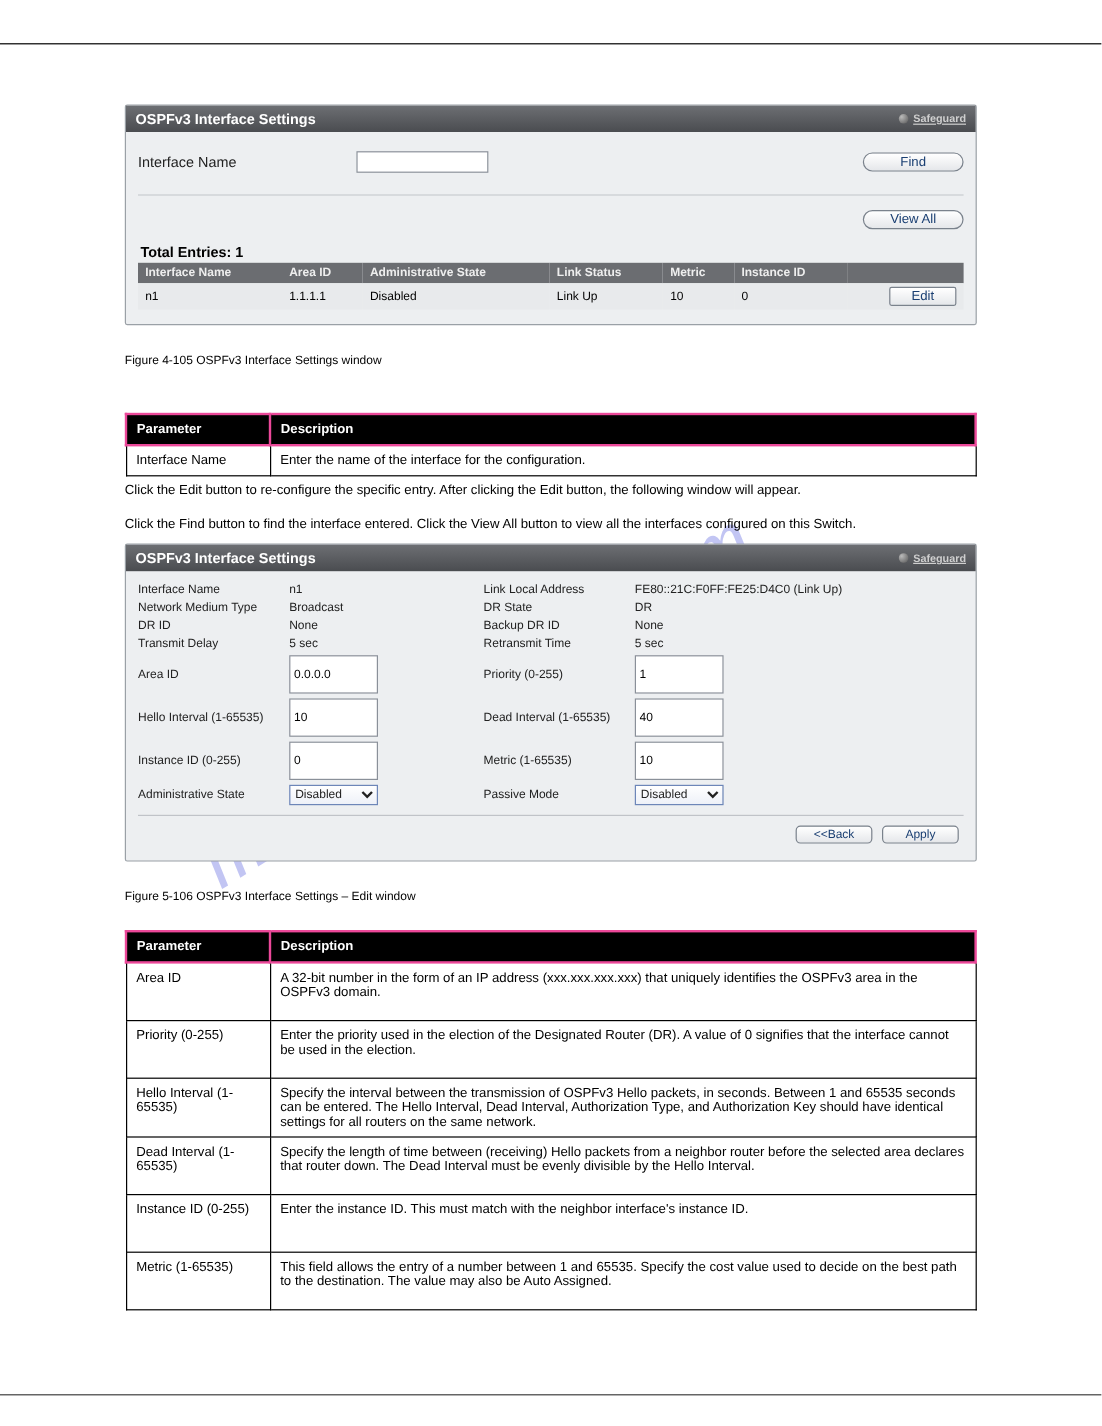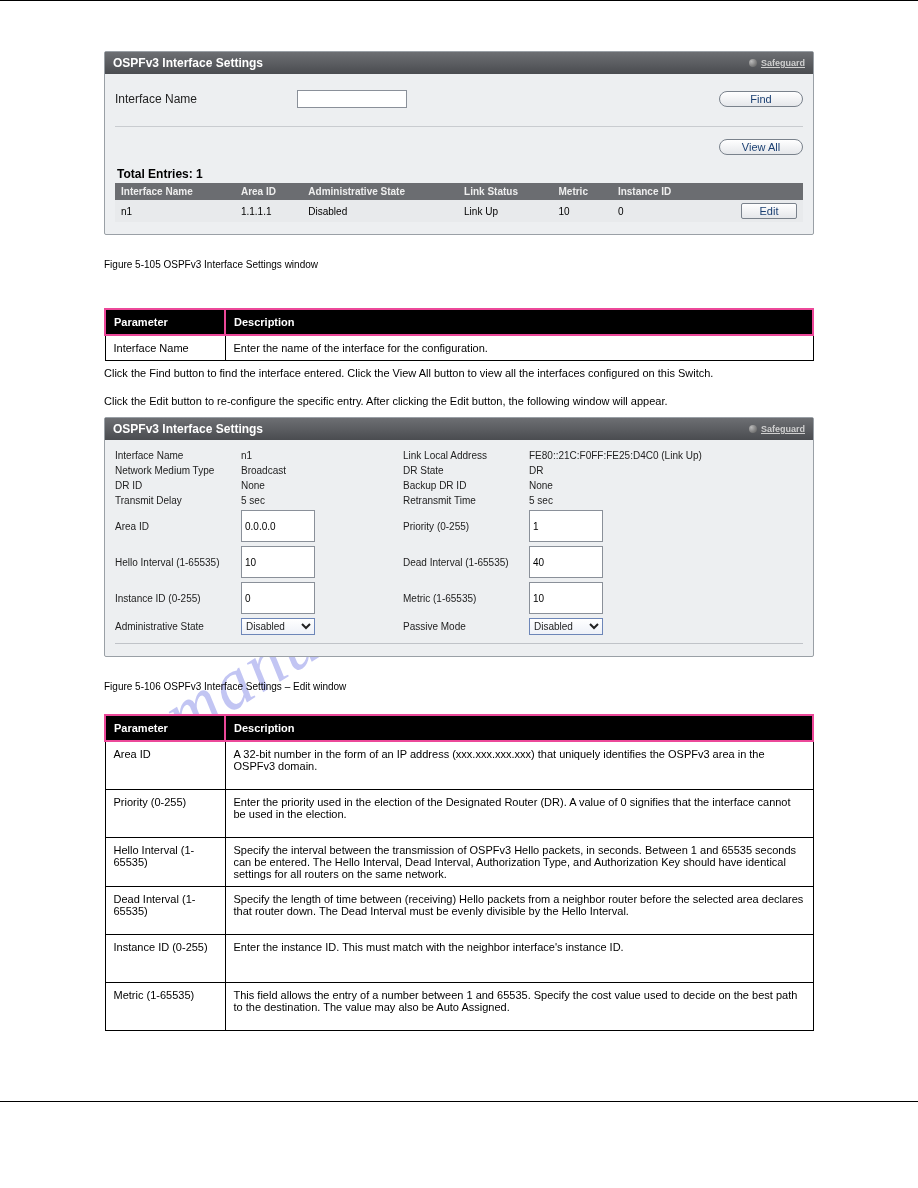--- a/index.html
+++ b/index.html
@@ -11,20 +11,21 @@
     color: #000;
     font-size: 11px;
     position: relative;
   }
   .page {
     padding: 50px 104px 40px 104px;
     border-top: 1px solid #000;
     border-bottom: 1px solid #000;
     position: relative;
     z-index: 2;
+    margin-top: 36px;
   }
 
   .panel {
     border: 1px solid #9aa0a6;
     background: #edeff1;
     border-radius: 2px;
     margin-bottom: 20px;
   }
   .panel-head {
     background: linear-gradient(#6d6f73, #4a4c50);
@@ -226,41 +227,41 @@
           <td>Link Up</td>
           <td>10</td>
           <td>0</td>
           <td class="action"><span class="btn">Edit</span></td>
         </tr>
       </tbody>
     </table>
   </div>
 </div>
 
-<div class="caption">Figure 5-105 OSPFv3 Interface Settings window</div>
+<div class="caption">Figure 4-105 OSPFv3 Interface Settings window</div>
 <div style="height:10px"></div>
 <div class="intertext"></div>
 
 <table class="params">
   <thead>
     <tr>
       <th class="pname">Parameter</th>
       <th>Description</th>
     </tr>
   </thead>
   <tbody id="p1-body">
         <tr>
           <td class="pname">Interface Name</td>
           <td>Enter the name of the interface for the configuration.</td>
         </tr>
       </tbody>
 </table>
 
+<div class="intertext">Click the Edit button to re-configure the specific entry. After clicking the Edit button, the following window will appear.</div>
 <div class="intertext">Click the Find button to find the interface entered. Click the View All button to view all the interfaces configured on this Switch.</div>
-<div class="intertext">Click the Edit button to re-configure the specific entry. After clicking the Edit button, the following window will appear.</div>
 
 <div class="panel">
   <div class="panel-head">
     <span class="title">OSPFv3 Interface Settings</span>
     <span class="safeguard">
       <span class="dot"></span>
       <span>Safeguard</span>
     </span>
   </div>
   <div class="panel-body">
@@ -306,20 +307,24 @@
       <span></span>
       <span class="lbl">Metric (1-65535)</span>
       <span><input class="fld" value="10" style=""></span>
 
       <span class="lbl">Administrative State</span>
       <span><select class="sel"><option>Disabled</option></select></span>
       <span></span>
       <span class="lbl">Passive Mode</span>
       <span><select class="sel"><option>Disabled</option></select></span>
     </div>
+    <div class="action-row">
+      <span class="btn2">&lt;&lt;Back</span>
+      <span class="btn2">Apply</span>
+    </div>
   </div>
 </div>
 
 <div class="caption">Figure 5-106 OSPFv3 Interface Settings – Edit window</div>
 <div style="height:10px"></div>
 
 <table class="params tall">
   <thead>
     <tr>
       <th class="pname">Parameter</th>

